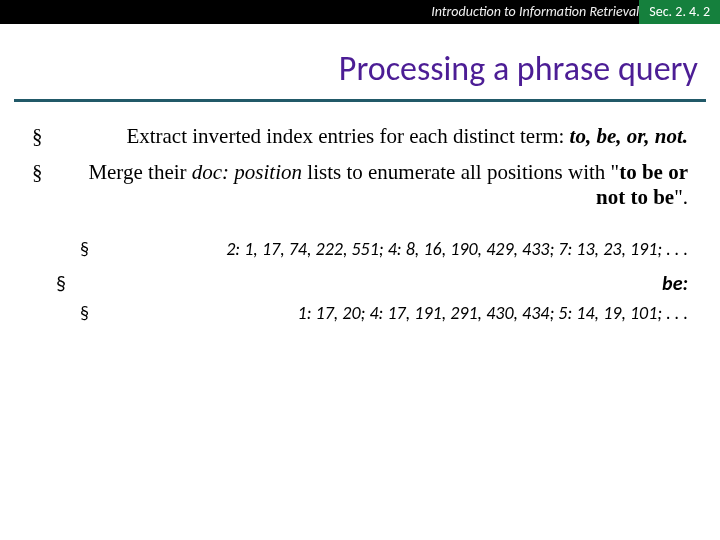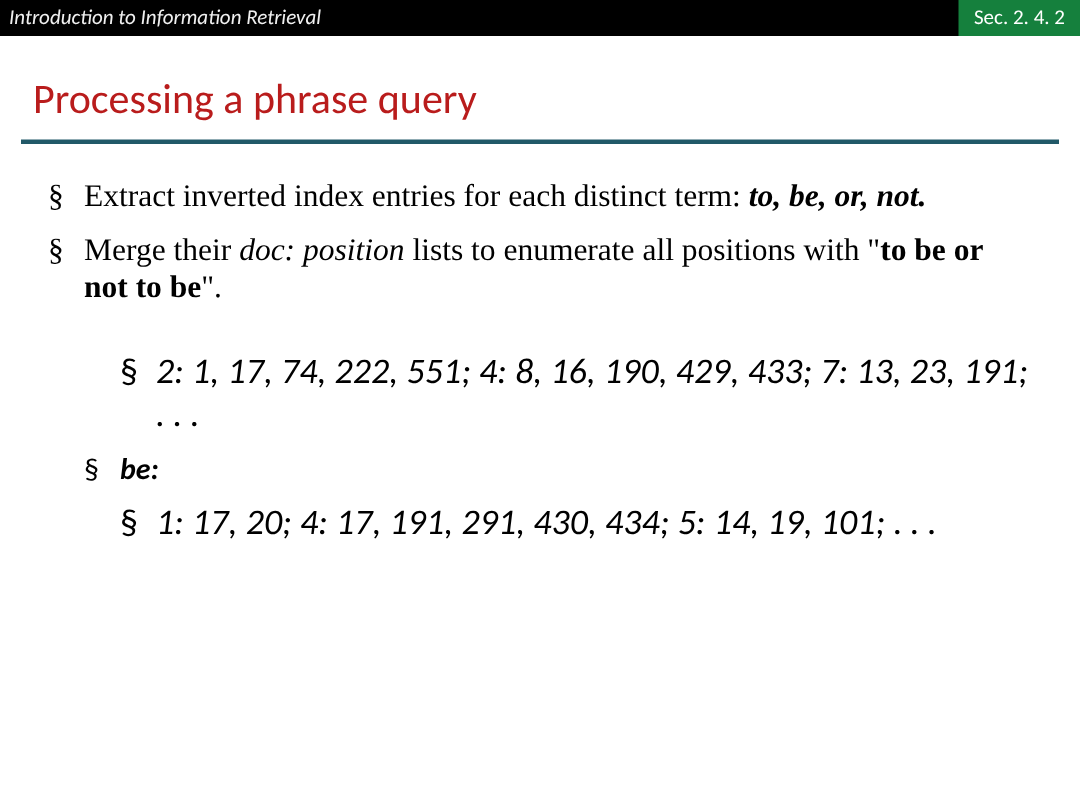--- a/index.html
+++ b/index.html
@@ -1,29 +1,29 @@
 <!DOCTYPE html>
 <html><head>
 <meta charset="utf-8">
 <style>
   * { margin: 0; padding: 0; box-sizing: border-box; }
   html, body { width: 720px; height: 540px; font-family: Calibri, "Segoe UI", Arial, sans-serif; background: #fff; overflow: hidden; }
-  .slide { width: 720px; height: 432px; position: relative; }
+  .slide { width: 720px; height: 432px; position: relative; text-align: right; }
   .topbar { display: flex; height: 24px; background: #000; color: #fff; }
   .topbar-left { flex: 1; background: #000; color: #f0f0f0; font-style: italic; font-size: 14px; line-height: 24px; padding-left: 6px; }
   .topbar-right { background: #15803d; color: #fff; font-size: 14px; line-height: 24px; padding: 0 10px; }
-  .title { font-size: 28px; font-weight: 400; color: #b91c1c; padding: 24px 22px 6px 22px; font-family: Calibri, "Segoe UI", Arial, sans-serif; }
+  .title { font-size: 34px; font-weight: 400; color: #4c1d95; padding: 24px 22px 6px 22px; font-family: Calibri, "Segoe UI", Arial, sans-serif; }
   .rule { margin: 4px 14px 0 14px; border: none; border-top: 3px solid #215968; }
   .content { padding: 22px 32px 0 32px; font-size: 21px; color: #000; line-height: 1.22; }
   ul { list-style: none; }
   li.l1 { position: relative; padding-left: 24px; margin-bottom: 10px; font-family: Liberation Serif, serif; }
   li.l1::before { content: "§"; position: absolute; left: 0; top: 0; }
   li.l2 { position: relative; padding-left: 24px; margin: 10px 0 8px 24px; font-size: 20px; }
   li.l2::before { content: "§"; position: absolute; left: 0; top: 0; }
-  li.l3 { position: relative; padding-left: 24px; margin: 8px 0 8px 48px; font-size: 24px; }
+  li.l3 { position: relative; padding-left: 24px; margin: 8px 0 8px 48px; font-size: 18px; }
   li.l3::before { content: "§"; position: absolute; left: 0; top: 0; }
   .bi { font-weight: bold; font-style: italic; }
   .i { font-style: italic; }
   .b { font-weight: bold; }
   .gap { height: 10px; }
 </style>
 </head>
 <body>
 
 <div class="slide">

